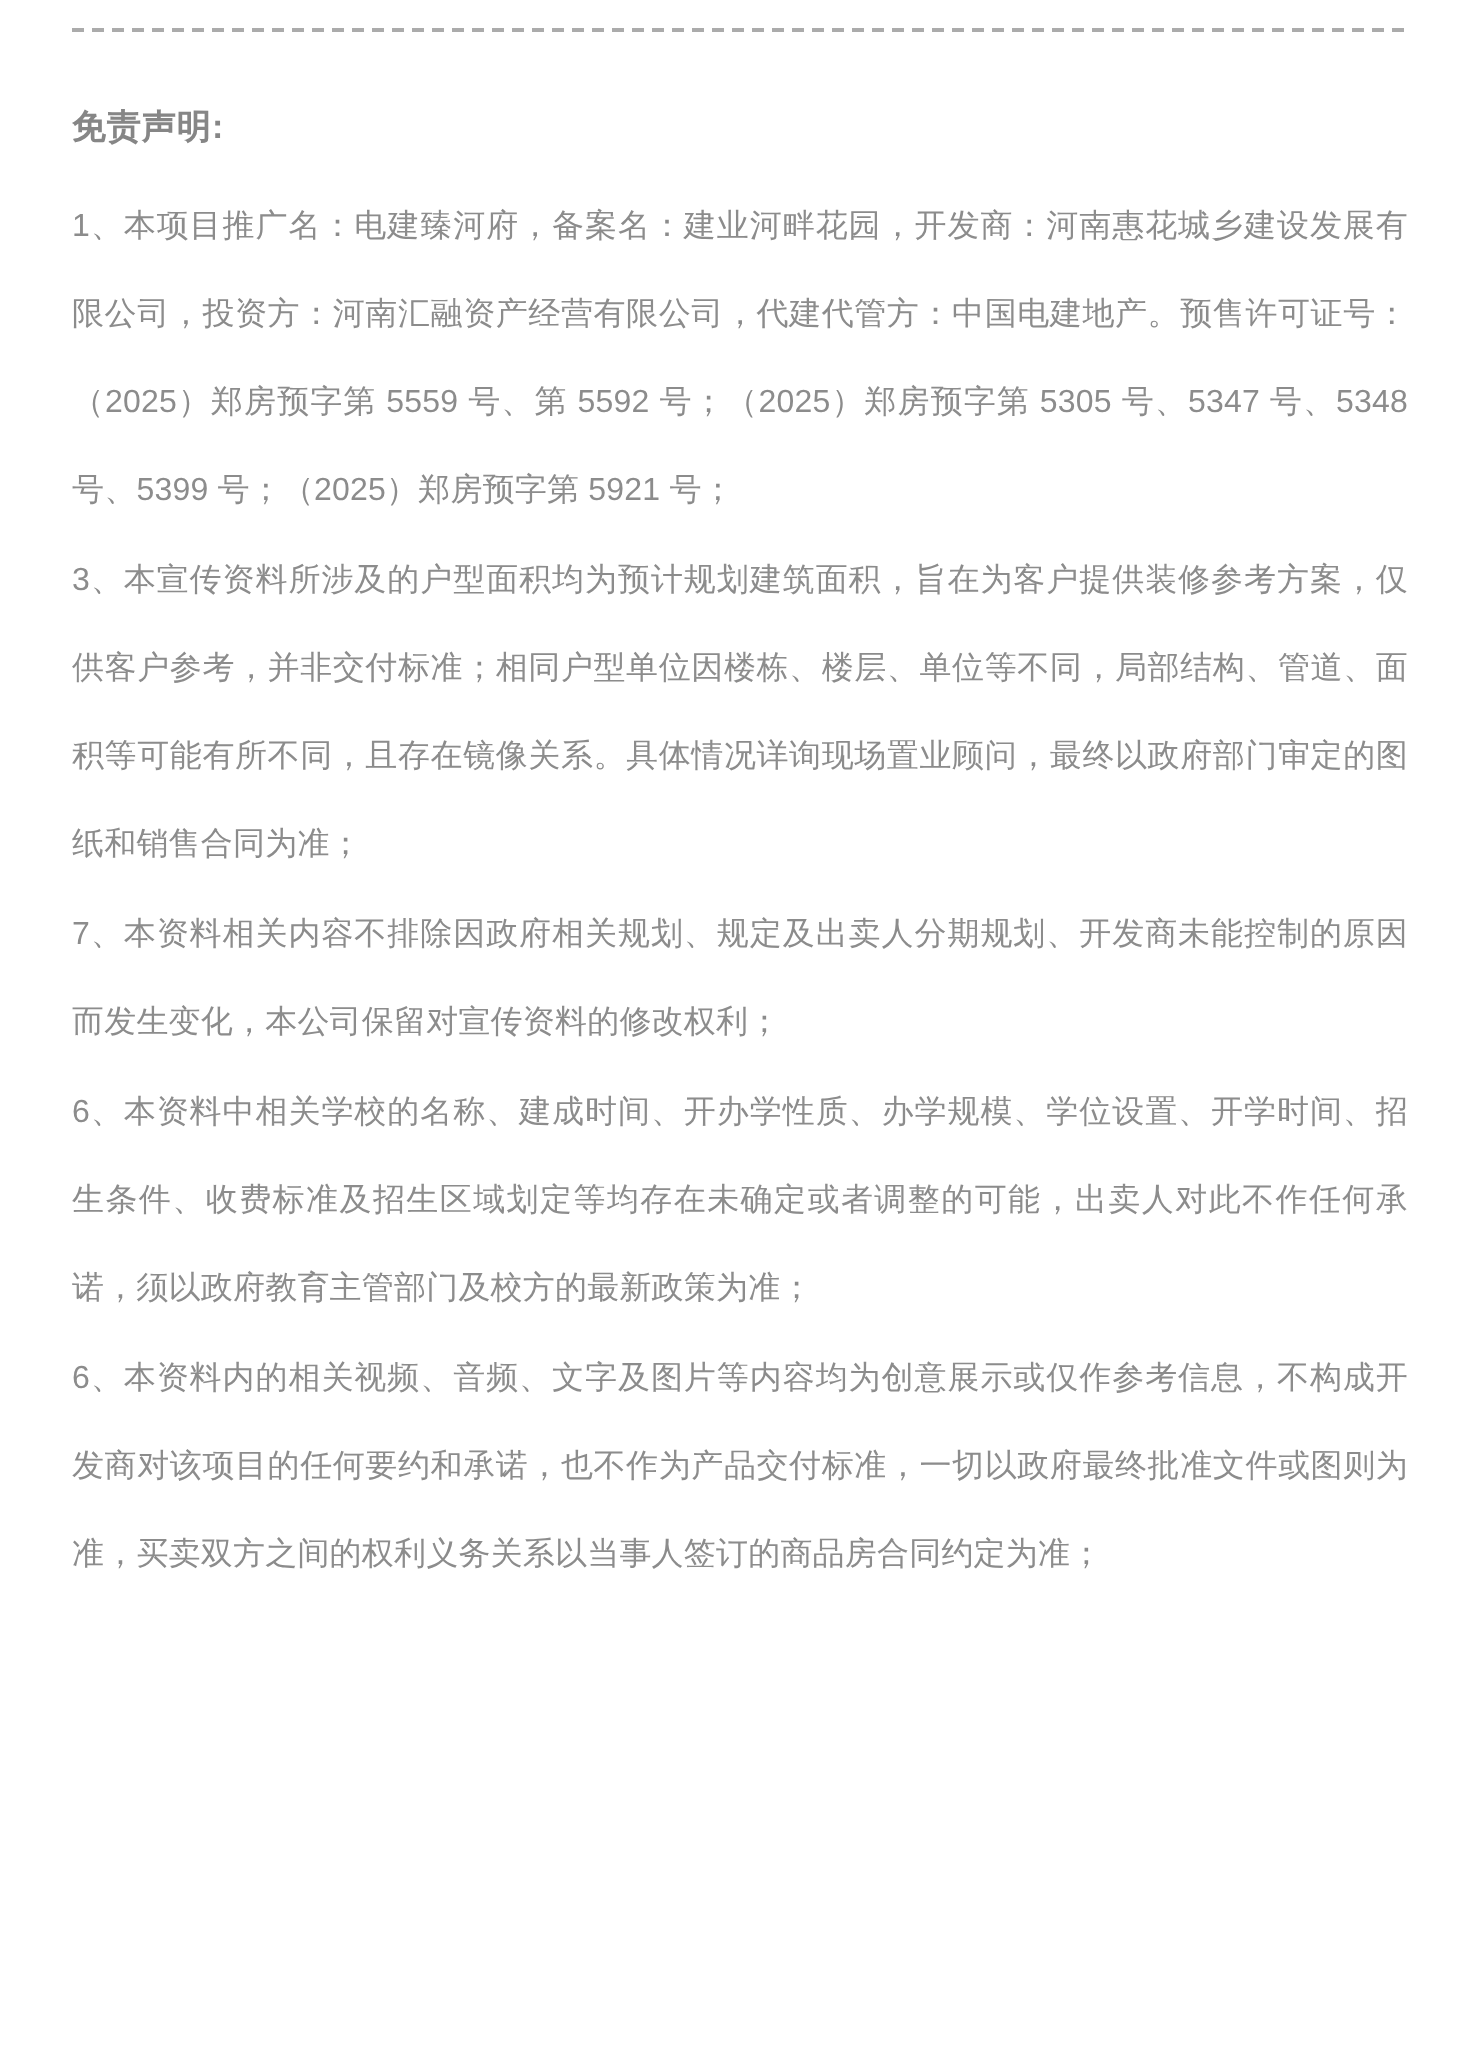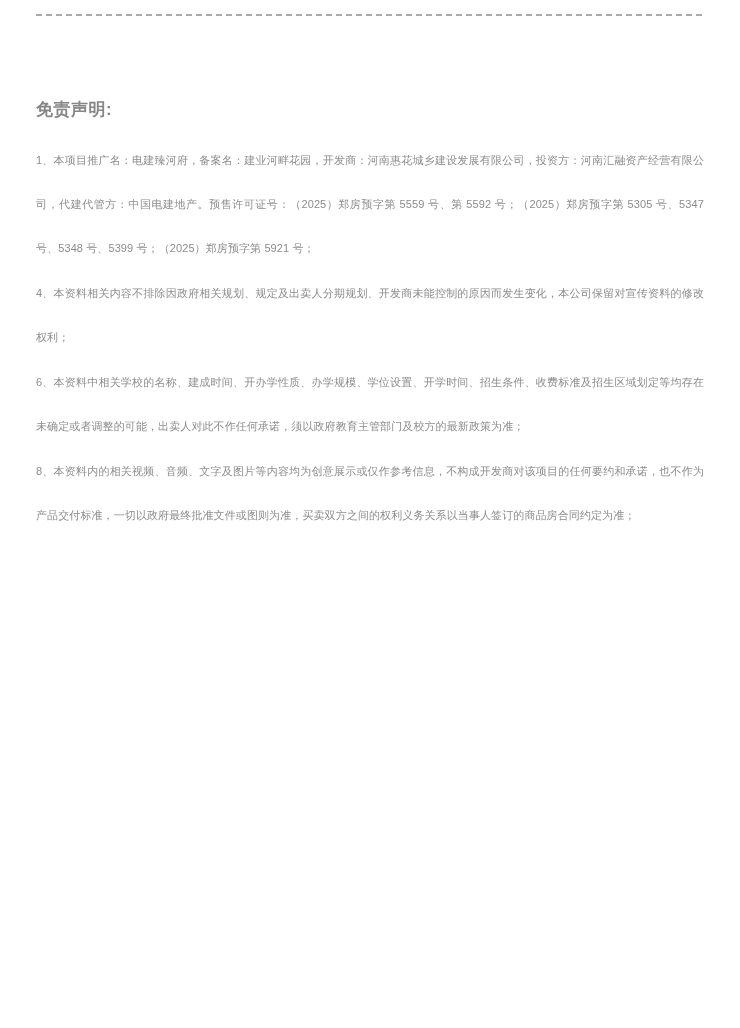--- a/index.html
+++ b/index.html
@@ -22,49 +22,50 @@
   .dashed-divider {
     height: 2px;
     margin-top: 14px;
     background: repeating-linear-gradient(
       to right,
       #ababab 0px, #ababab 6px,
       transparent 6px, transparent 10px
     );
   }
   .disclaimer-heading {
-    margin: 82px 0 0 0;
+    margin: 36px 0 0 0;
     font-size: 17px;
     line-height: 24px;
     font-weight: 700;
     color: #868686;
     letter-spacing: 0.5px;
   }
   .paragraphs {
     margin-top: 16px;
   }
   .paragraphs p {
     margin: 0 0 1px 0;
-    font-size: 11px;
+    font-size: 16px;
     line-height: 44px;
     letter-spacing: 0.1px;
     color: #8c8c8c;
     text-align: justify;
     word-break: break-all;
   }
 </style>
 </head>
 <body>
 
 <div class="page">
 
   <div class="dashed-divider"></div>
 
   <h2 class="disclaimer-heading">免责声明:</h2>
 
   <div class="paragraphs">
     <p>1、本项目推广名：电建臻河府，备案名：建业河畔花园，开发商：河南惠花城乡建设发展有限公司，投资方：河南汇融资产经营有限公司，代建代管方：中国电建地产。预售许可证号：（2025）郑房预字第 5559 号、第 5592 号；（2025）郑房预字第 5305 号、5347 号、5348 号、5399 号；（2025）郑房预字第 5921 号；</p>
-    <p>4、本资料相关内容不排除因政府相关规划、规定及出卖人分期规划、开发商未能控制的原因而发生变化，本公司保留对宣传资料的修改权利；</p>
+    <p>3、本宣传资料所涉及的户型面积均为预计规划建筑面积，旨在为客户提供装修参考方案，仅供客户参考，并非交付标准；相同户型单位因楼栋、楼层、单位等不同，局部结构、管道、面积等可能有所不同，且存在镜像关系。具体情况详询现场置业顾问，最终以政府部门审定的图纸和销售合同为准；</p>
+    <p>7、本资料相关内容不排除因政府相关规划、规定及出卖人分期规划、开发商未能控制的原因而发生变化，本公司保留对宣传资料的修改权利；</p>
     <p>6、本资料中相关学校的名称、建成时间、开办学性质、办学规模、学位设置、开学时间、招生条件、收费标准及招生区域划定等均存在未确定或者调整的可能，出卖人对此不作任何承诺，须以政府教育主管部门及校方的最新政策为准；</p>
-    <p>8、本资料内的相关视频、音频、文字及图片等内容均为创意展示或仅作参考信息，不构成开发商对该项目的任何要约和承诺，也不作为产品交付标准，一切以政府最终批准文件或图则为准，买卖双方之间的权利义务关系以当事人签订的商品房合同约定为准；</p>
+    <p>6、本资料内的相关视频、音频、文字及图片等内容均为创意展示或仅作参考信息，不构成开发商对该项目的任何要约和承诺，也不作为产品交付标准，一切以政府最终批准文件或图则为准，买卖双方之间的权利义务关系以当事人签订的商品房合同约定为准；</p>
   </div>
 
 </div>
 
 </body></html>

